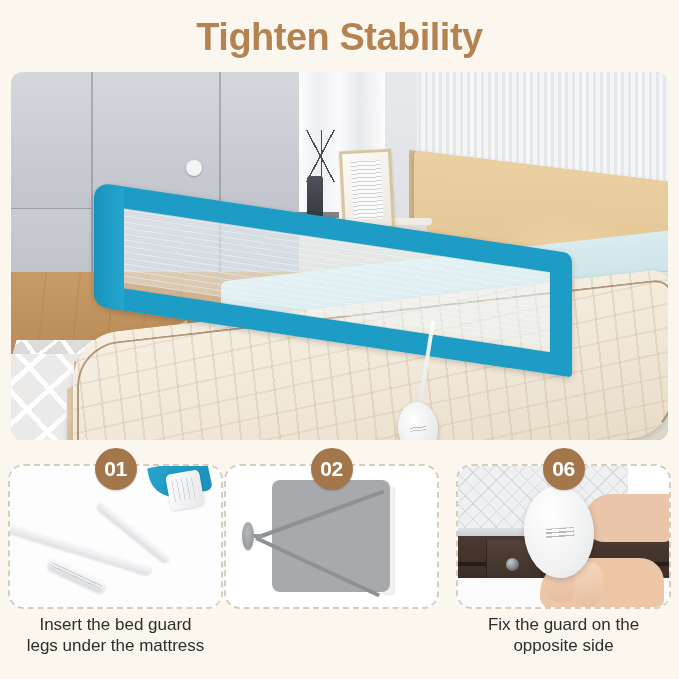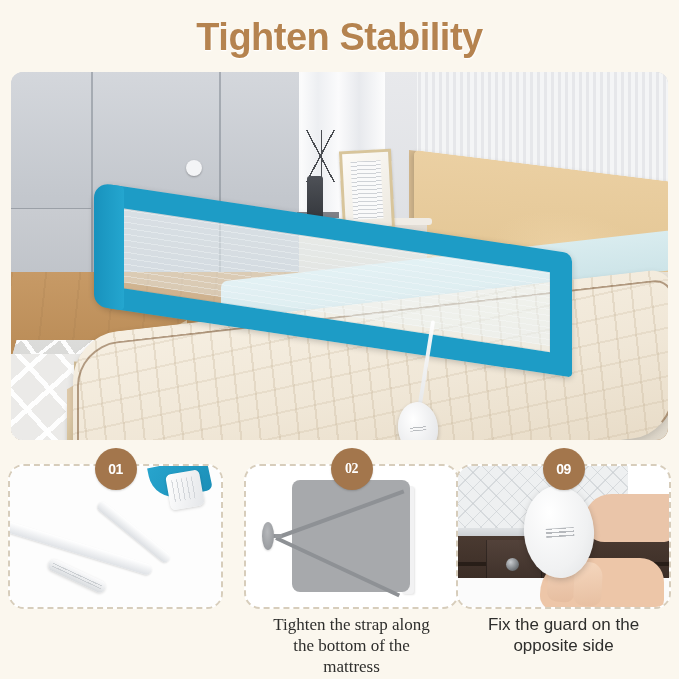--- a/index.html
+++ b/index.html
@@ -303,35 +303,35 @@
     width: 679px;
     height: 229px;
   }
   .step {
     position: absolute;
     top: 0;
     width: 215px;
     height: 229px;
   }
   .step-1 { left: 8px; }
-  .step-2 { left: 244px; font-family: Liberation Serif, serif; }
+  .step-2 { left: 224px; }
   .step-3 { left: 456px; }
 
   .badge {
     position: absolute;
     left: 50%;
     top: -2px;
     transform: translateX(-50%);
     width: 42px;
     height: 42px;
     border-radius: 50%;
     background: radial-gradient(circle at 36% 30%, #b58a60, #a3764c 75%, #8f declarations 100%);
     background-color: #a3764c;
     color: #ffffff;
-    font-size: 14px;
+    font-size: 21px;
     font-weight: bold;
     line-height: 42px;
     text-align: center;
     letter-spacing: -0.5px;
     z-index: 3;
     box-shadow: 0 1px 2px rgba(0,0,0,0.16);
   }
 
   .panel {
     position: absolute;
@@ -573,39 +573,38 @@
   <div class="step step-1">
     <div class="badge">01</div>
     <div class="panel">
       <div class="panel-inner p1-bg"></div>
       <div class="panel-inner p1-teal"></div>
       <div class="panel-inner p1-arm-long"></div>
       <div class="panel-inner p1-arm-diag"></div>
       <div class="panel-inner p1-bracket"></div>
       <div class="panel-inner p1-foot"></div>
     </div>
+    <div class="caption">Insert the bed guard
+legs under the mattress</div>
   </div>
 
   <div class="step step-2">
     <div class="badge">02</div>
     <div class="panel">
       <div class="panel-inner p2-whitestrip"></div>
       <div class="panel-inner p2-mattress"></div>
       <div class="panel-inner p2-strap-top"></div>
       <div class="panel-inner p2-strap-bot"></div>
       <div class="panel-inner p2-stem"></div>
       <div class="panel-inner p2-disc"></div>
     </div>
-    <div class="caption">Tighten the strap along
-the bottom of the
-mattress</div>
   </div>
 
   <div class="step step-3">
-    <div class="badge">09</div>
+    <div class="badge">06</div>
     <div class="panel">
       <div class="panel-inner p3-mattress"></div>
       <div class="panel-inner p3-mattress-edge"></div>
       <div class="panel-inner p3-frame"></div>
       <div class="panel-inner p3-frame-seam"></div>
       <div class="panel-inner p3-drawer"></div>
       <div class="panel-inner p3-knob"></div>
       <div class="panel-inner p3-white-floor"></div>
       <div class="panel-inner p3-hand-right"></div>
       <div class="panel-inner p3-hand-low"></div>

